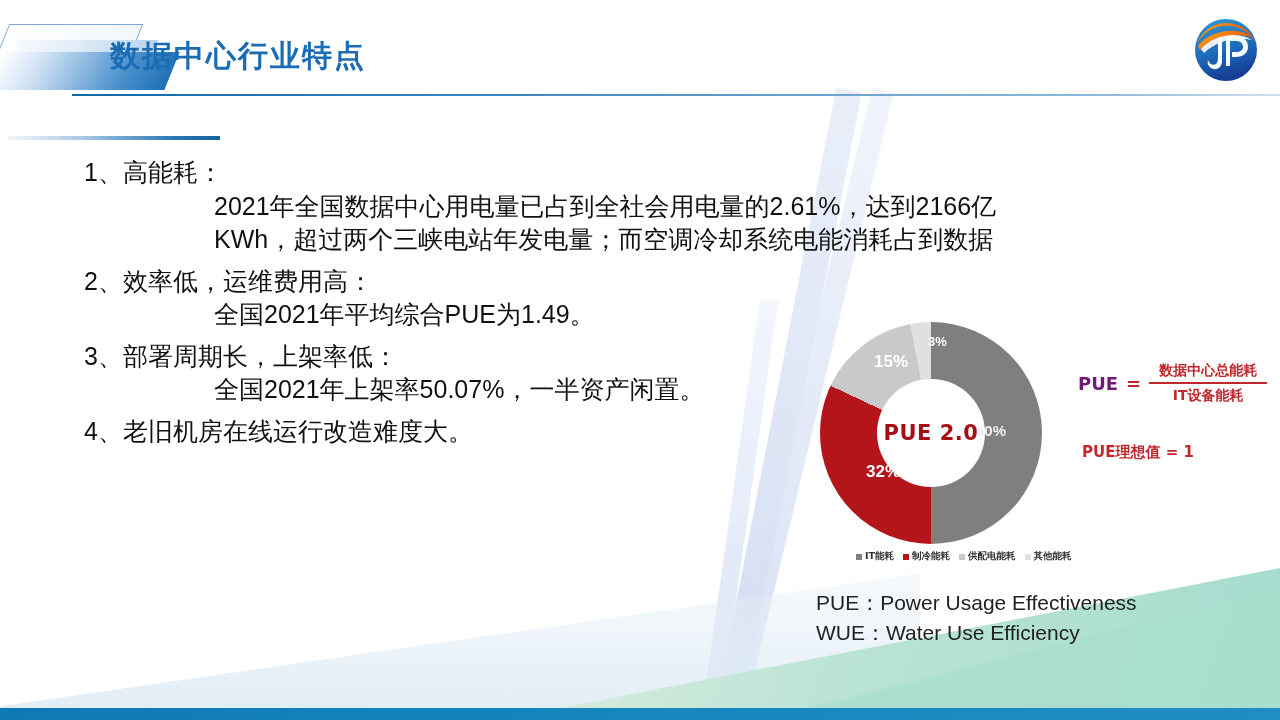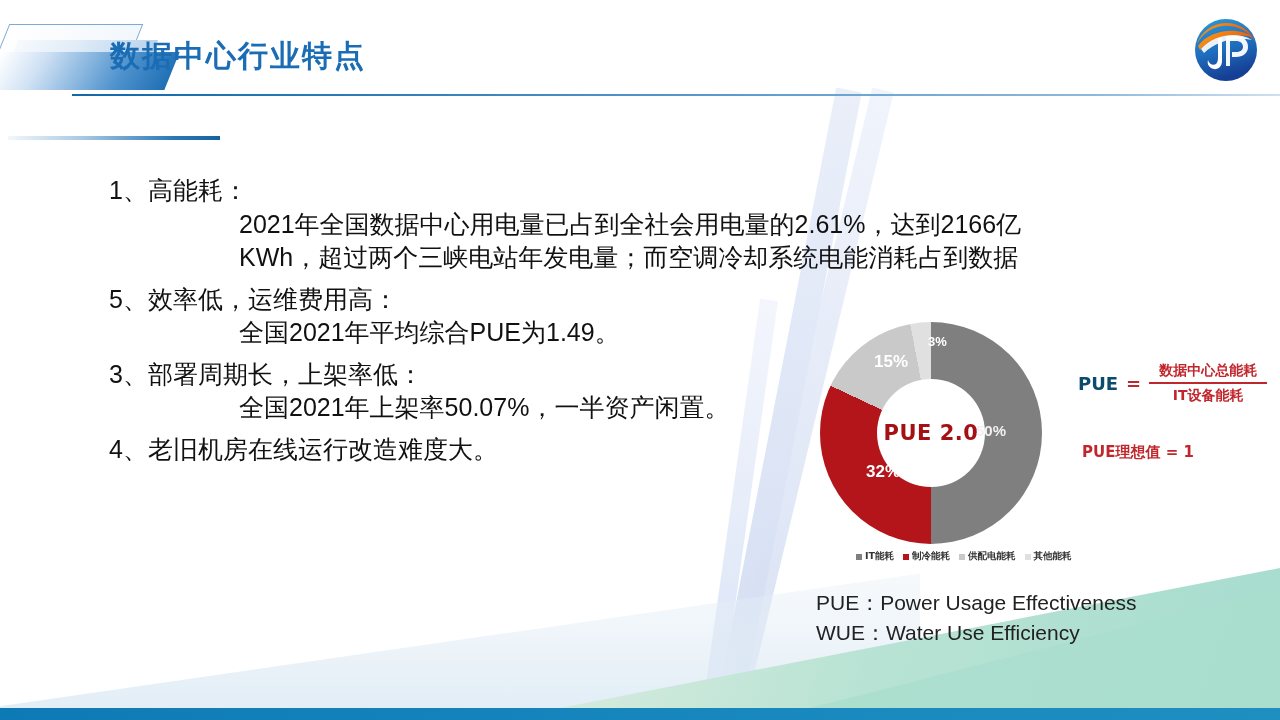--- a/index.html
+++ b/index.html
@@ -88,21 +88,21 @@
   }
   .accent-line{
     position:absolute;left:8px;top:136px;width:212px;height:4px;
     background:linear-gradient(to right,#f3f7fb 0%,#a9c8e4 35%,#2a78b6 78%,#15629f 100%);
   }
 
   
   .logo{position:absolute;right:20px;top:16px;width:68px;height:68px;}
 
   
-  .content{position:absolute;left:0;top:166px;width:800px;padding-left:25px;}
+  .content{position:absolute;left:0;top:148px;width:800px;}
   .item{color:#111;font-size:25px;line-height:1.34;white-space:nowrap;}
   .lvl1{margin-left:84px;margin-top:8px;}
   .red{color:#e5111b;font-weight:bold;}
   .sub-block{margin-left:214px;}
   .sub-line{color:#111;font-size:25px;line-height:1.34;white-space:nowrap;}
 
   
   .chart-wrap{position:absolute;left:812px;top:322px;width:238px;height:250px;}
   .donut{position:absolute;left:8px;top:0;width:222px;height:222px;border-radius:50%;}
   .donut-hole{
@@ -120,21 +120,21 @@
   .lbl-3{left:116px;top:12px;font-size:13px;color:#ffffff;}
   .legend{position:absolute;left:0;top:228px;width:238px;display:flex;gap:9px;align-items:center;padding-left:44px;}
   .lg-item{display:flex;align-items:center;gap:3px;font-size:9.5px;color:#333;white-space:nowrap;
     font-family:"DejaVu Sans","Liberation Sans",sans-serif;font-weight:bold;}
   .lg-dot{width:6px;height:6px;display:inline-block;}
 
   
   .formula{position:absolute;left:1078px;top:362px;width:196px;color:#c1272d;
     font-family:"DejaVu Sans","Liberation Sans",sans-serif;}
   .f-row{display:flex;align-items:center;gap:8px;}
-  .f-pue{font-size:18px;font-weight:bold;color:#0c4a6e;}
+  .f-pue{font-size:18px;font-weight:bold;color:#701a75;}
   .f-eq{font-size:18px;font-weight:bold;color:#c0272d;}
   .f-frac{display:flex;flex-direction:column;align-items:center;}
   .f-num{font-size:14px;font-weight:bold;color:#c0272d;padding:0 4px 2px 4px;white-space:nowrap;}
   .f-bar{width:118px;height:2px;background:#c0272d;}
   .f-den{font-size:14px;font-weight:bold;color:#c0272d;padding:3px 4px 0 4px;white-space:nowrap;}
   .f-ideal{margin-top:38px;margin-left:4px;font-size:15px;font-weight:bold;color:#c0272d;white-space:nowrap;}
 
   
   .glossary{position:absolute;left:816px;top:588px;color:#222;font-size:21px;line-height:1.42;}
   .gl-line{white-space:nowrap;}
@@ -187,21 +187,21 @@
   </div>
 
   <div class="content">
 
     <div class="item lvl1">1、高能耗：</div>
     <div class="sub-block">
       <div class="sub-line">2021年全国数据中心用电量已占到全社会用电量的2.61%，达到2166亿</div>
       <div class="sub-line">KWh，超过两个三峡电站年发电量；而空调冷却系统电能消耗占到数据</div>
     </div>
 
-    <div class="item lvl1">5、效率低，运维费用高：</div>
+    <div class="item lvl1">2、效率低，运维费用高：</div>
     <div class="sub-block">
       <div class="sub-line">全国2021年平均综合PUE为1.49。</div>
     </div>
 
     <div class="item lvl1">3、部署周期长，上架率低：</div>
     <div class="sub-block">
       <div class="sub-line">全国2021年上架率50.07%，一半资产闲置。</div>
     </div>
 
     <div class="item lvl1">4、老旧机房在线运行改造难度大。</div>

